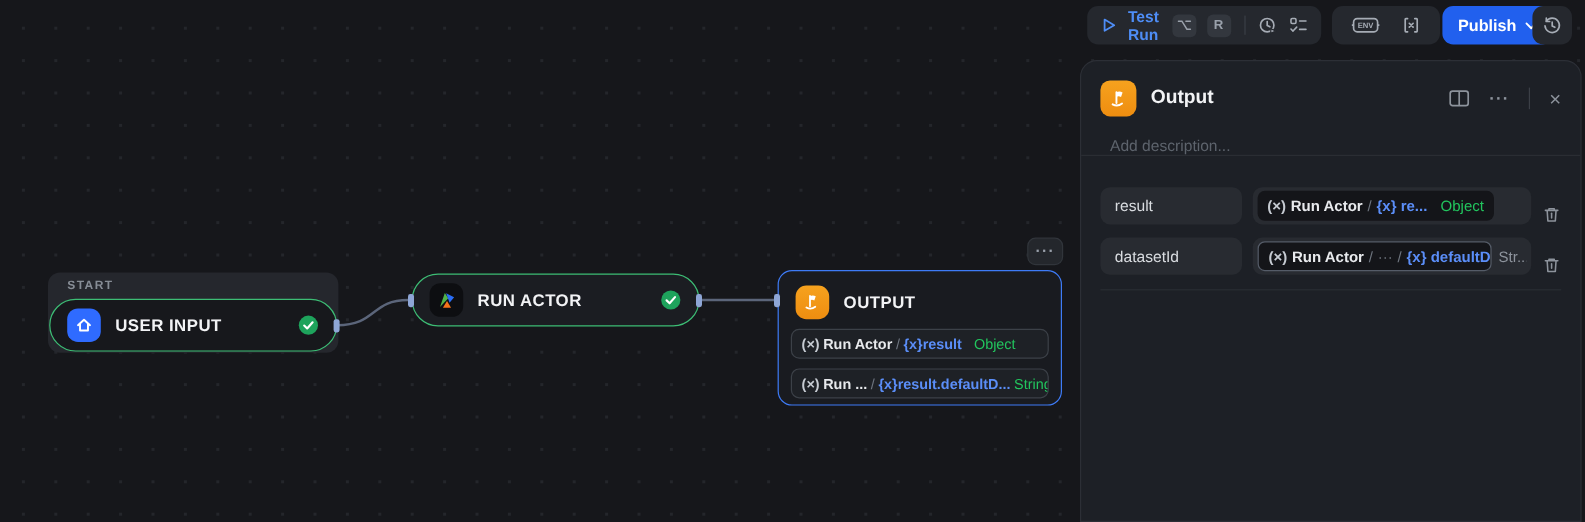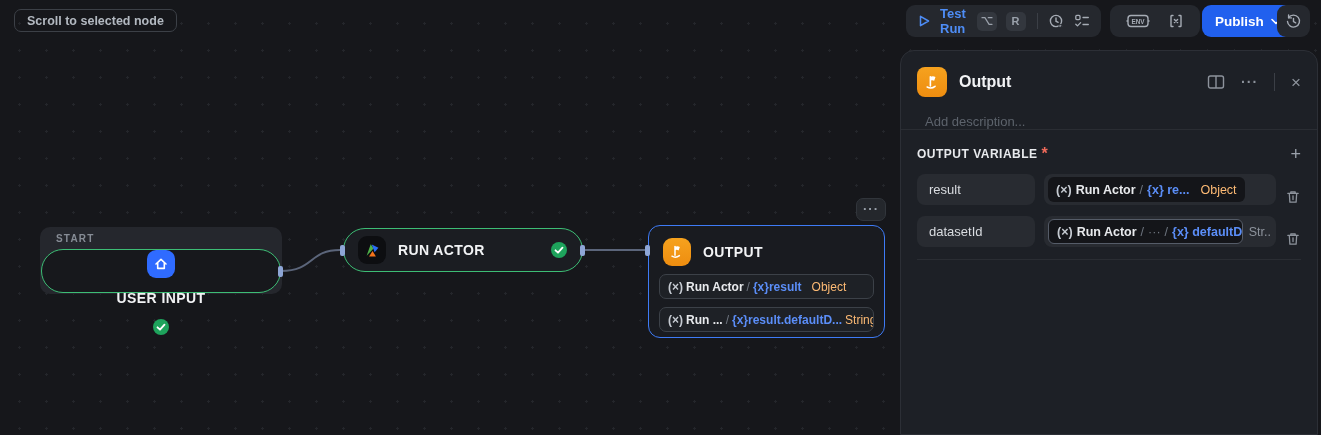--- a/index.html
+++ b/index.html
@@ -39,21 +39,21 @@
   .start-label {
     position:absolute; left:16px; top:6px;
     font-size:10px; font-weight:700; letter-spacing:1.2px; color:#868c95;
   }
   .node {
     position:absolute; display:flex; align-items:center;
     gap:12px; padding:0 14px;
     background:#17181c; border:1.5px solid #3dbd75; border-radius:22px;
     cursor:pointer;
   }
-  .node-user-input { left:1px; top:22px; width:240px; height:44px;flex-direction:column; }
+  .node-user-input { left:1px; top:22px; width:240px; height:44px; }
   .node-run-actor { left:343px; top:228px; width:240px; height:44px; background:#1b1d22; }
   .node-icon {
     width:28px; height:28px; border-radius:9px; flex:0 0 auto;
     display:flex; align-items:center; justify-content:center;
   }
   .icon-blue { background:#2f6bff; }
   .icon-dark { background:#0d0e11; }
   .icon-orange { background:linear-gradient(180deg,#f6a21e,#ee8d10); }
   .node-label { font-size:14px; font-weight:700; letter-spacing:.4px; color:#f2f3f5; flex:1; }
   .check-badge { flex:0 0 auto; display:flex; }
@@ -67,21 +67,21 @@
     margin:8px 10px 0 10px; height:25px;
     display:flex; align-items:center; gap:3px; padding:0 8px;
     background:#1e2126; border:1px solid #3c4148; border-radius:7px;
     font-size:12px; white-space:nowrap; overflow:hidden; cursor:pointer;
   }
   .output-chip:first-of-type { margin-top:10px; }
   .tok-fn { color:#c6cbd2; font-weight:700; }
   .tok-src { color:#e8eaed; font-weight:700; }
   .tok-sep { color:#6f7680; }
   .tok-var { color:#5b8ef8; font-weight:700; }
-  .tok-type { color:#fdba74; margin-left:7px; }
+  .tok-type { color:#22c55e; margin-left:7px; }
   .tok-type.pushed { margin-left:auto; }
   .more-btn {
     position:absolute; left:856px; top:198px; width:30px; height:23px;
     background:#24272c; border:1px solid #31353b; border-radius:7px;
     color:#9aa1ab; font-size:13px; font-weight:700; line-height:19px; text-align:center;
     letter-spacing:1px; cursor:pointer;
   }
   
   .tb-group {
     position:absolute; top:5px; height:32px;
@@ -156,21 +156,20 @@
   .ref-chip.focused { border:1px solid #555c68; }
   .outside-type { color:#8d939c; font-size:12.5px; margin-left:6px; white-space:nowrap; overflow:hidden; }
   .trash-btn { flex:0 0 auto; display:flex; cursor:pointer; }
   .section-hr { margin-top:12px; }
 </style>
 </head>
 <body>
 
 <div class="canvas">
 
-  <button class="scroll-btn" style="background:transparent;">Scroll to selected node</button>
 
   <svg class="edges" width="900" height="435">
     <path d="M 281 271 C 314 271 309 250 340 250" stroke="#5b657a" stroke-width="2" fill="none"></path>
     <path d="M 584 250 H 646" stroke="#5b657a" stroke-width="2" fill="none"></path>
   </svg>
 
   <div class="start-group">
     <div class="start-label">START</div>
     <div class="node node-user-input">
       <div class="node-icon icon-blue">
@@ -324,25 +323,20 @@
       <span class="ph-divider"></span>
       <span class="ph-btn close-x">×</span>
     </div>
   </div>
 
   <div class="panel-desc">Add description...</div>
 
   <div class="panel-hr"></div>
 
   <div class="section">
-    <div class="section-head">
-      <span class="section-title">OUTPUT VARIABLE</span>
-      <span class="req">*</span>
-      <span class="plus-btn">+</span>
-    </div>
 
     <div class="var-row">
       <div class="var-name">result</div>
       <div class="var-value">
         <div class="ref-chip">
           <span class="tok-fn">(×)</span>
           <span class="tok-src">Run Actor</span>
           <span class="tok-sep">/</span>
           <span class="tok-var">{x} re...</span>
           <span class="tok-type">Object</span>

